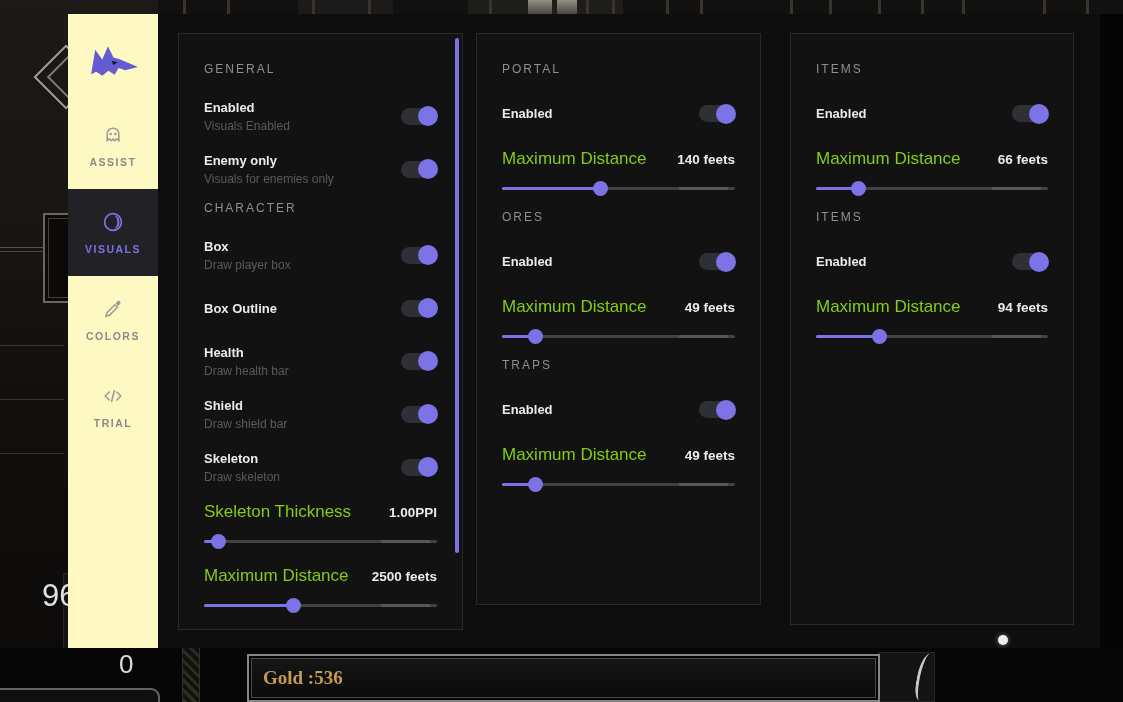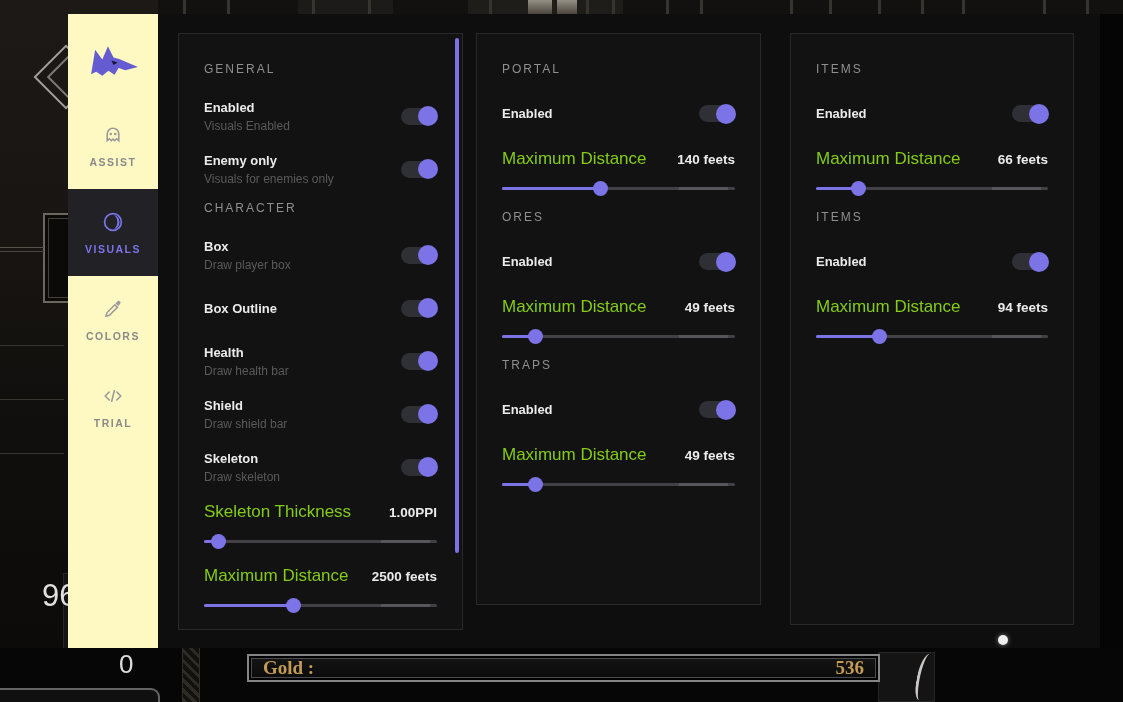--- a/index.html
+++ b/index.html
@@ -31,24 +31,24 @@
   .hud-block{ position:absolute; top:0; height:14px; background:linear-gradient(180deg,#948f83,#4a463e); }
 
   .bottombar{ position:absolute; left:0; top:648px; width:1123px; height:54px; background:#060606; z-index:3; }
   .ornate{ position:absolute; left:182px; top:0; width:18px; height:54px; border-left:1px solid #3a372f; border-right:1px solid #3a372f;
     background:repeating-linear-gradient(45deg,#35322b 0 3px,#15130f 3px 7px); opacity:.85; }
   .slotbox{ position:absolute; left:878px; top:4px; width:57px; height:50px; background:#141414; border:1px solid #262626; }
   .glint{ position:absolute; left:917px; top:5px; width:16px; height:48px; border-left:3px solid #dedcd8;
     border-radius:60% 0 0 40%; transform:rotate(10deg); opacity:.9; }
   .tooltip-stub{ position:absolute; left:-8px; top:40px; width:168px; height:30px;
     border:2px solid #646464; border-radius:9px; background:#101010; }
-  .goldbar{ position:absolute; left:247px; top:6px; width:633px; height:28px;
+  .goldbar{ position:absolute; left:247px; top:6px; width:633px; height:48px;
     border:2px solid #858585; box-shadow:inset 0 0 0 2px #000, inset 0 0 0 3px #4c4c4c;
     background:linear-gradient(180deg,#161616,#0a0a0a);
-    display:flex; justify-content:space-between; align-items:center; padding:0 14px;
+    display:flex; justify-content:flex-start; align-items:center; padding:0 14px;
     font-family:"Liberation Serif","DejaVu Serif",serif; font-weight:700; font-size:19px; color:var(--gold); }
 
   
   .backdrop{ position:absolute; left:158px; top:14px; width:942px; height:634px; background:#0e0e0e; z-index:2; }
   .cursor-dot{ position:absolute; left:840px; top:621px; width:10px; height:10px; border-radius:50%;
     background:#ededed; box-shadow:0 0 5px rgba(255,255,255,.45); }
 
   .sidebar{ position:absolute; left:68px; top:14px; width:90px; height:634px; background:#fef9c3; z-index:3; }
   .logo{ height:88px; display:flex; align-items:center; justify-content:center; padding-top:10px; }
   .nav-item{ height:87px; display:flex; flex-direction:column; align-items:center; justify-content:center; gap:9px; cursor:pointer; }

